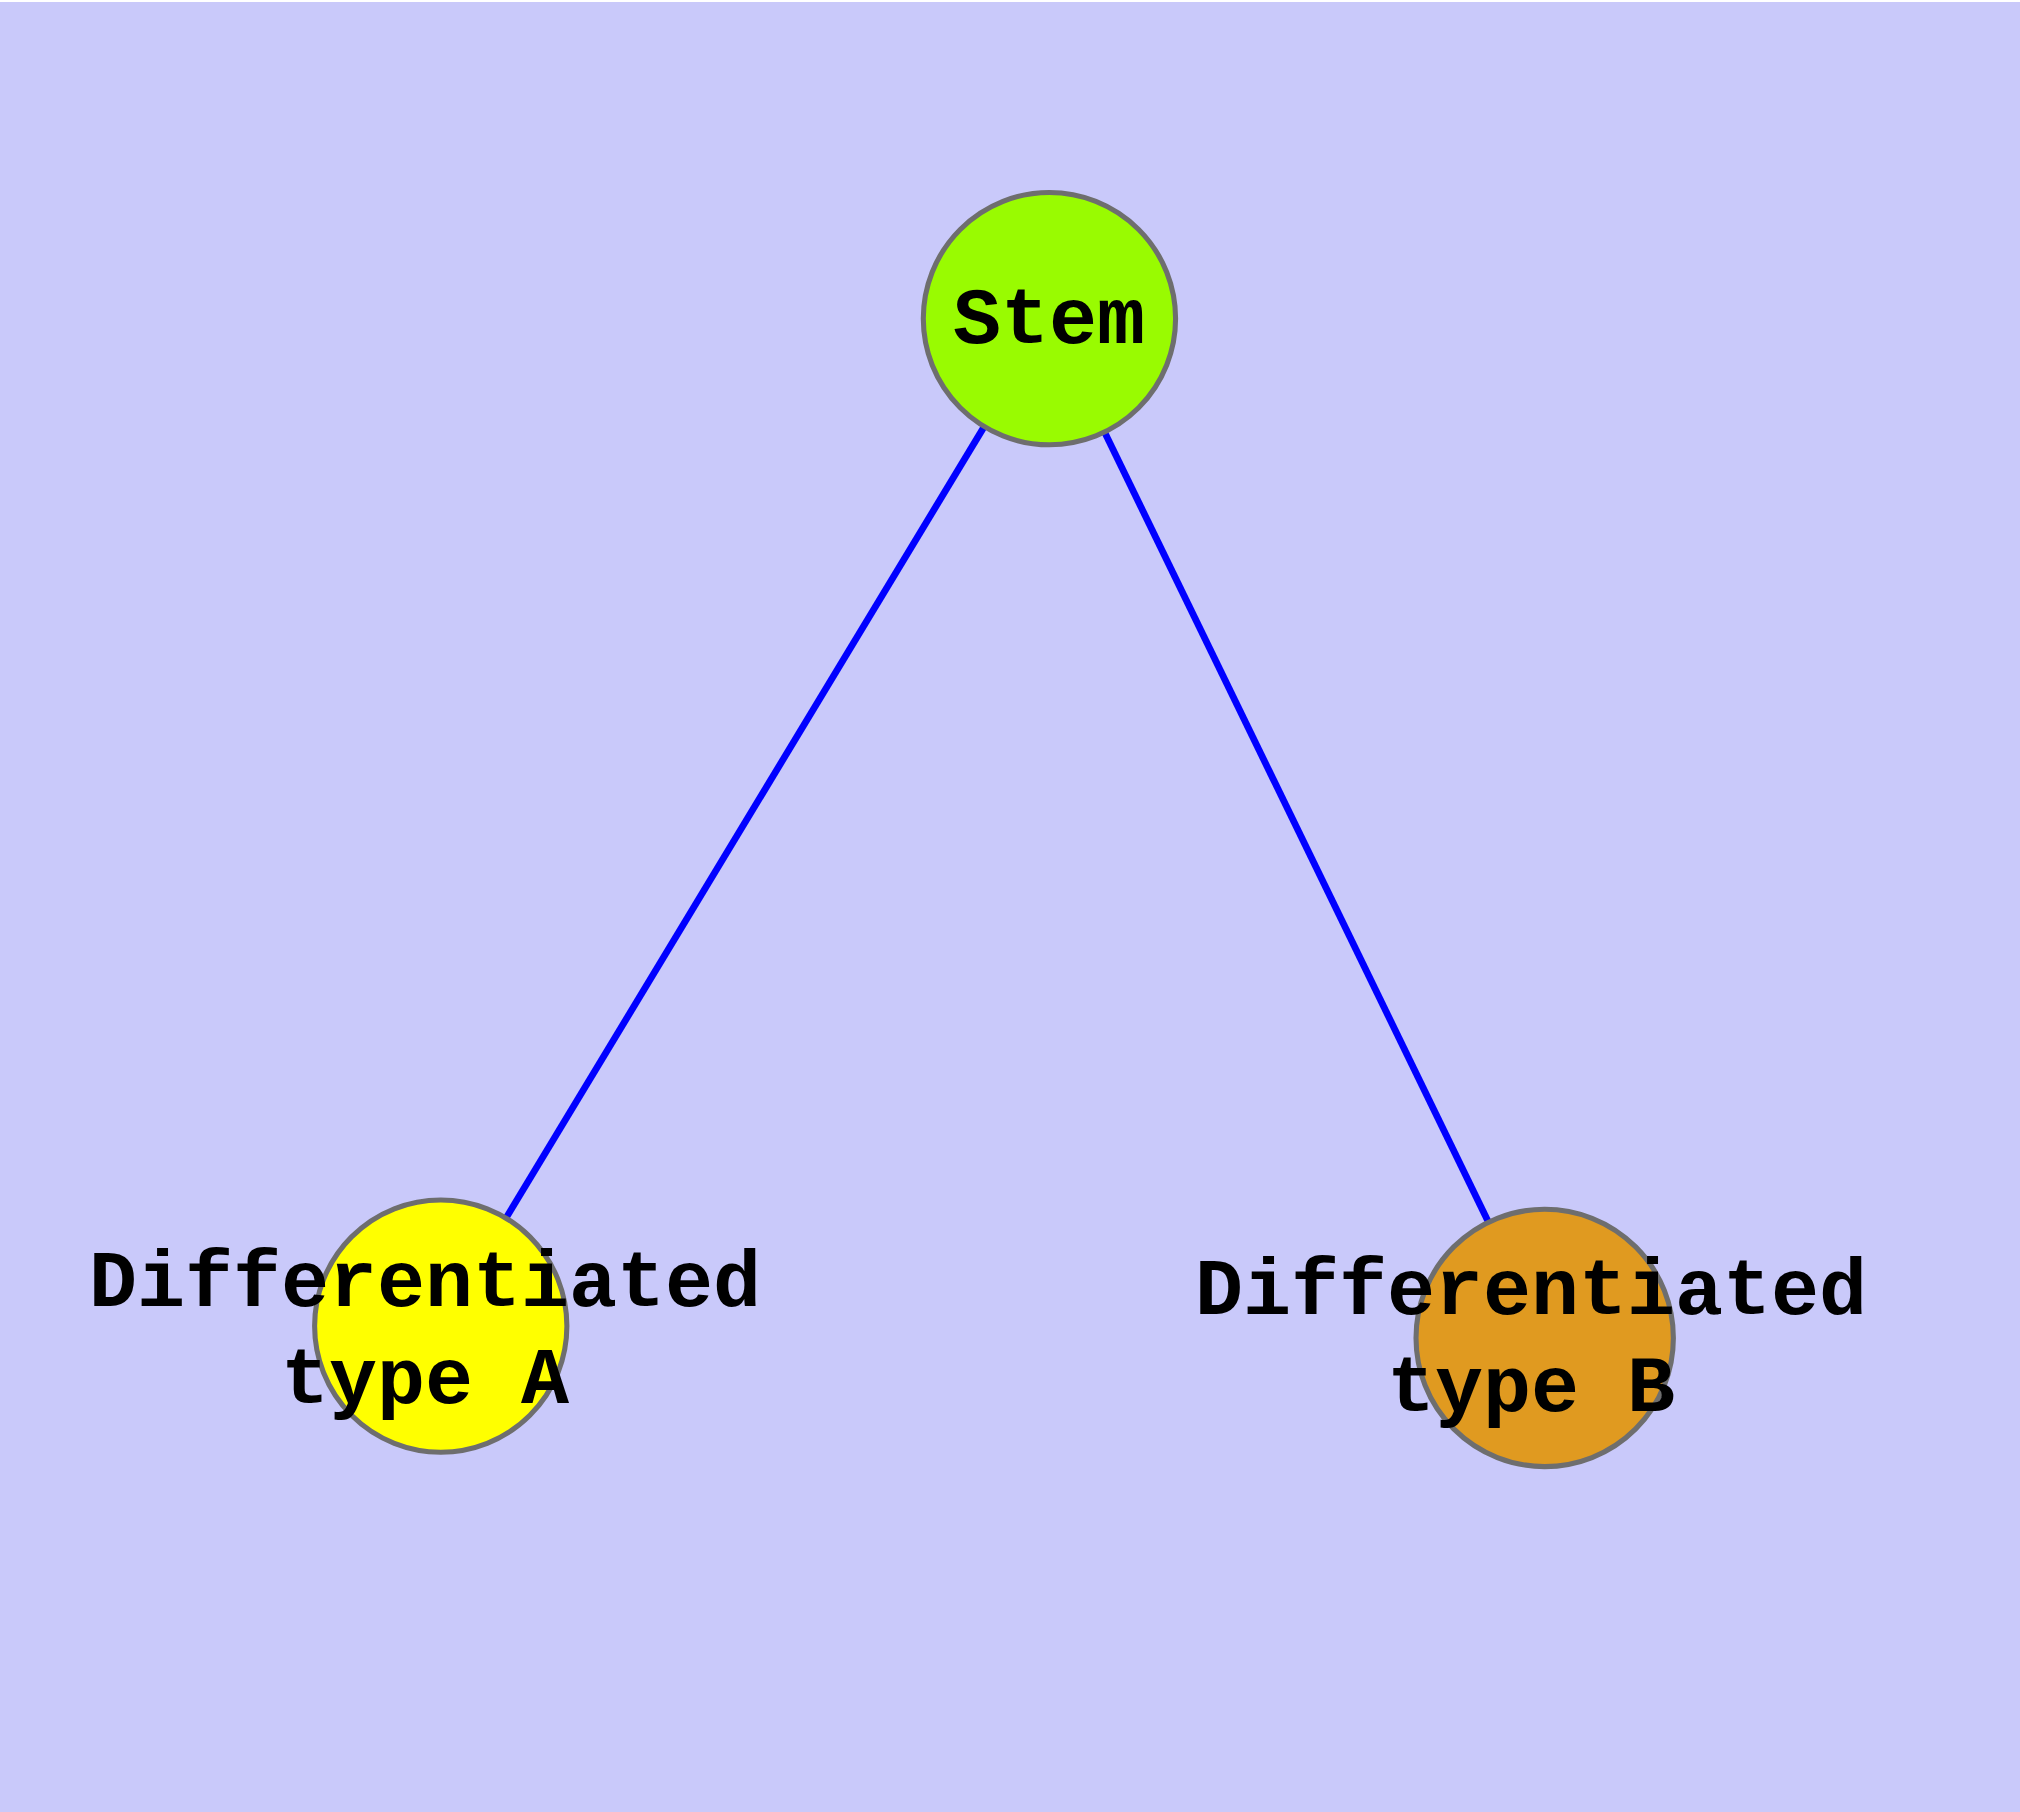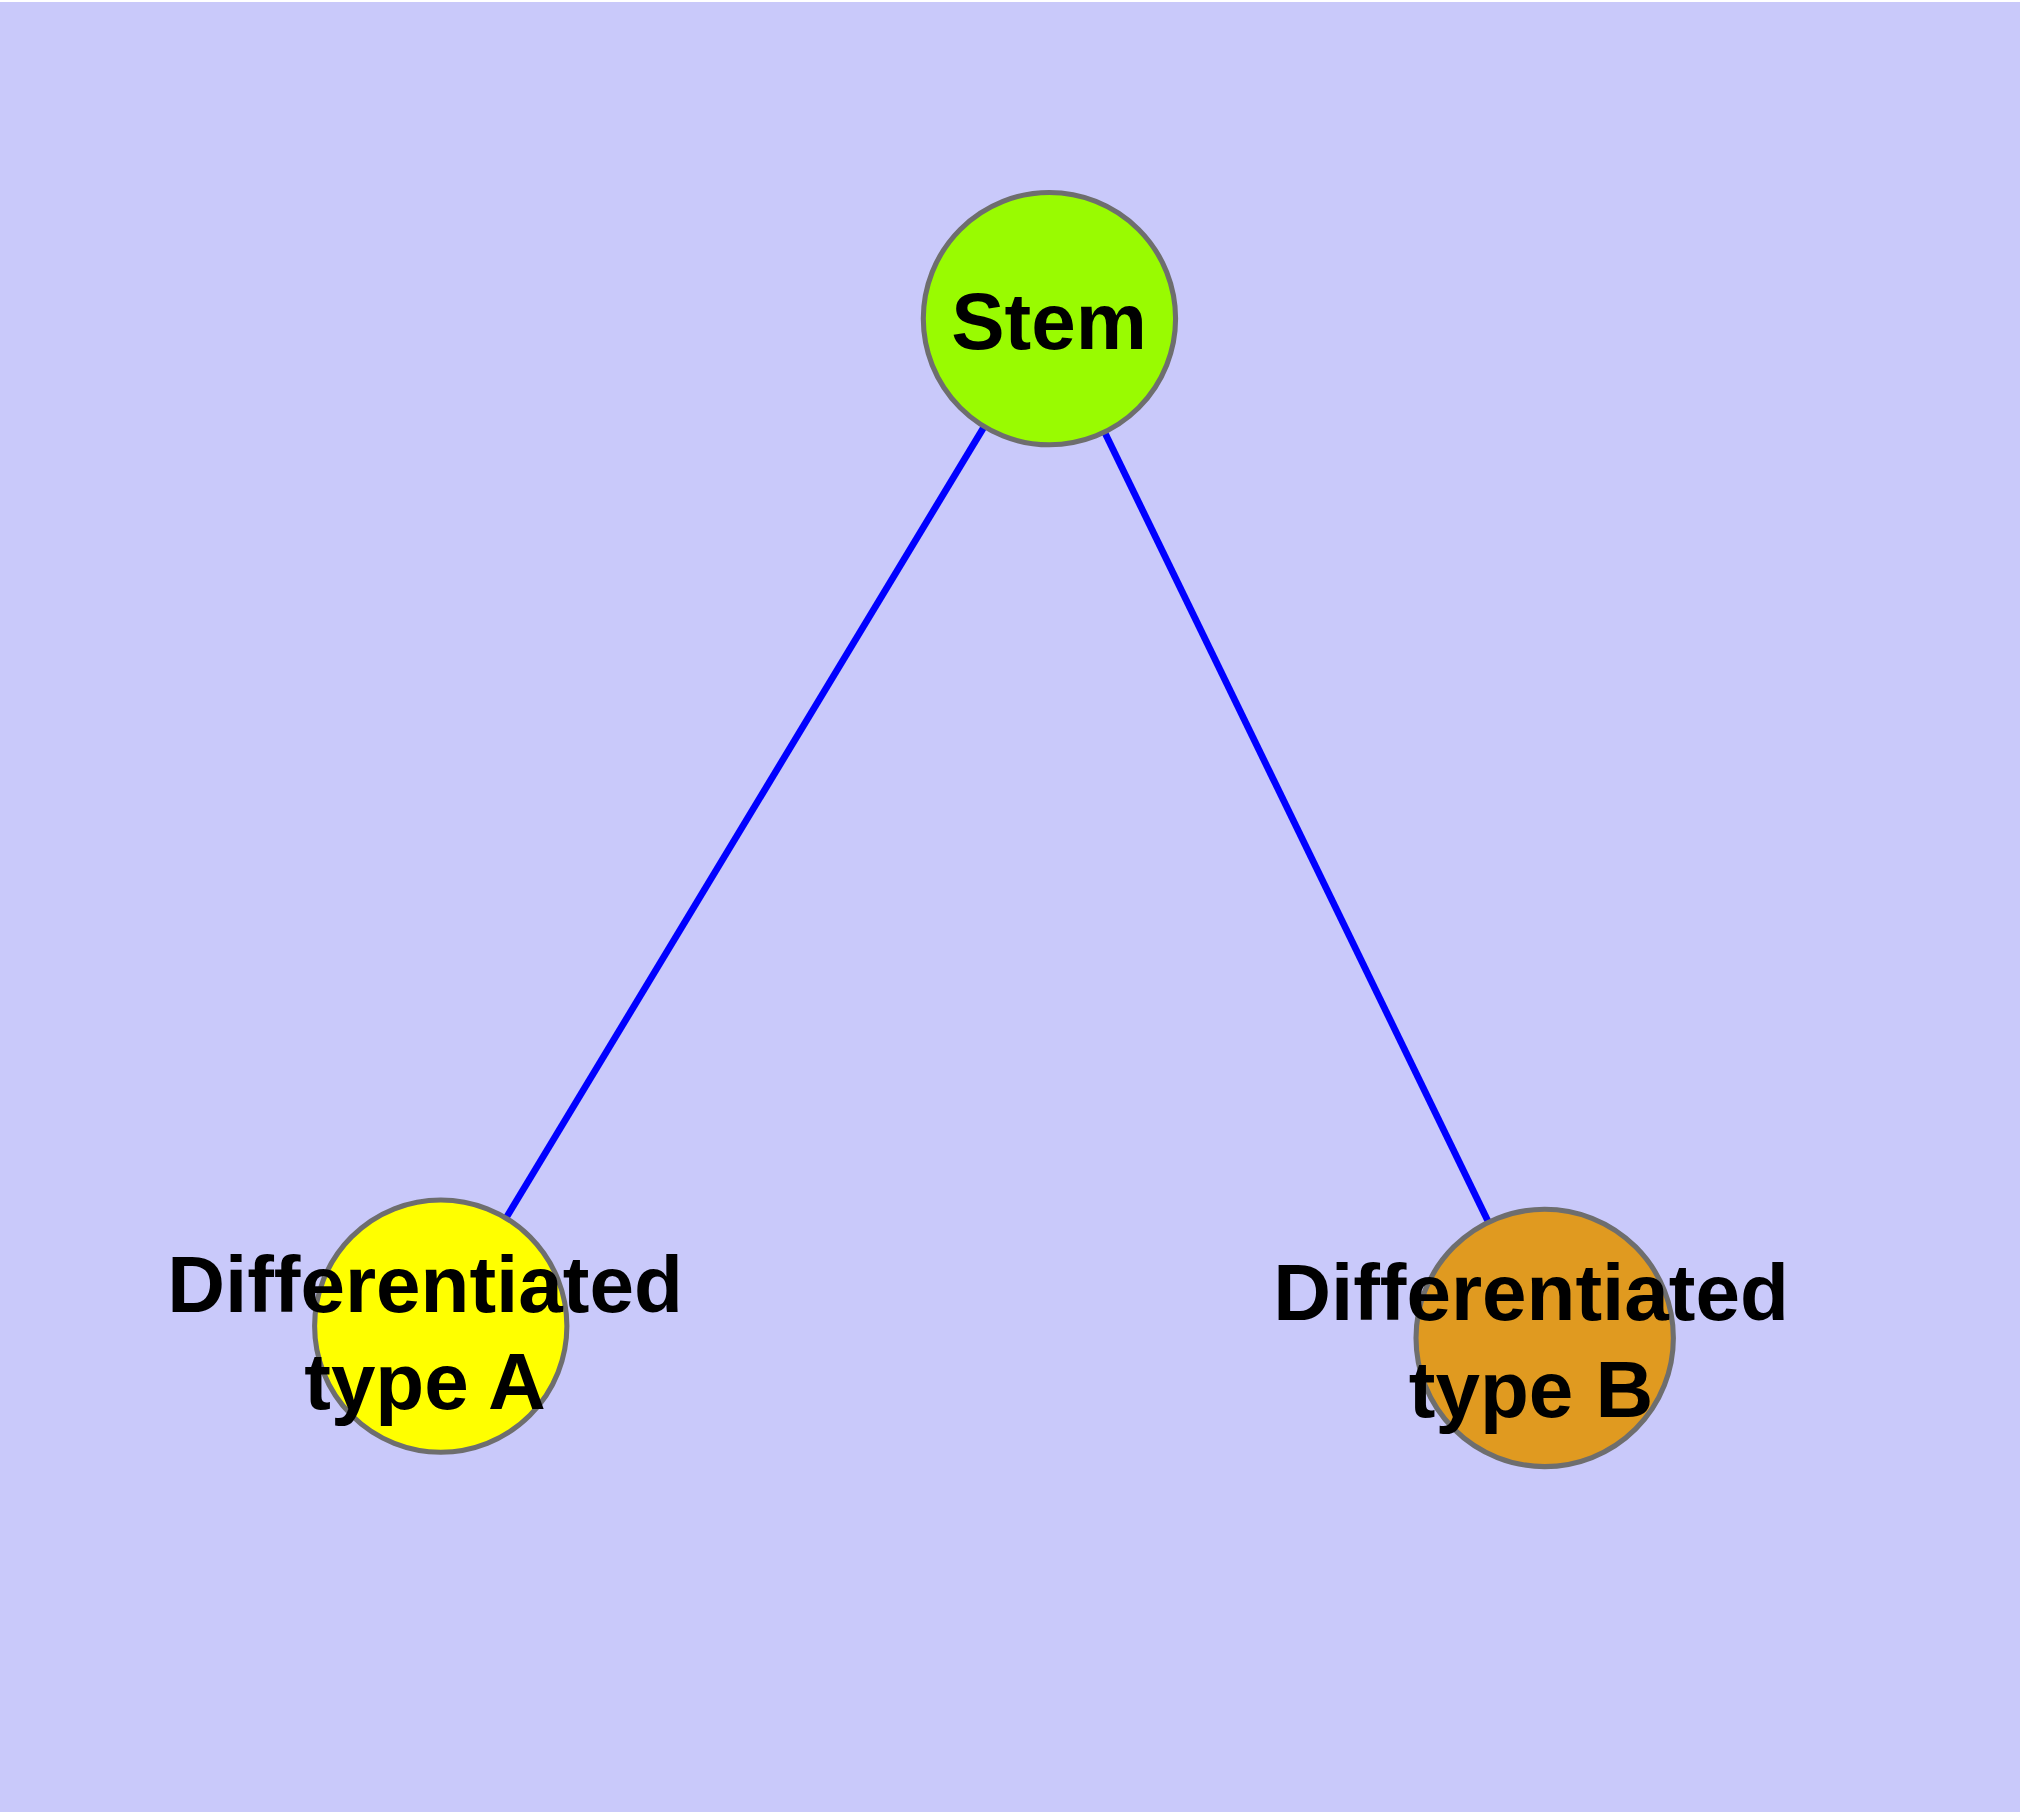--- a/index.html
+++ b/index.html
@@ -26,21 +26,21 @@
   }
   .node-label {
     position: absolute;
     transform: translate(-50%, -50%);
     font-weight: 700;
     font-size: 80px;
     line-height: 97px;
     letter-spacing: 0;
     text-align: center;
     white-space: pre-line;
-    font-family: Liberation Sans, sans-serif;
+    font-family: Liberation Mono, monospace;
     user-select: none;
   }
 </style>
 </head>
 <body>
 
 <div class="canvas" style="background: rgb(201, 201, 250);">
 
   <svg class="graph-svg" viewBox="0 0 2384 2138">
 

